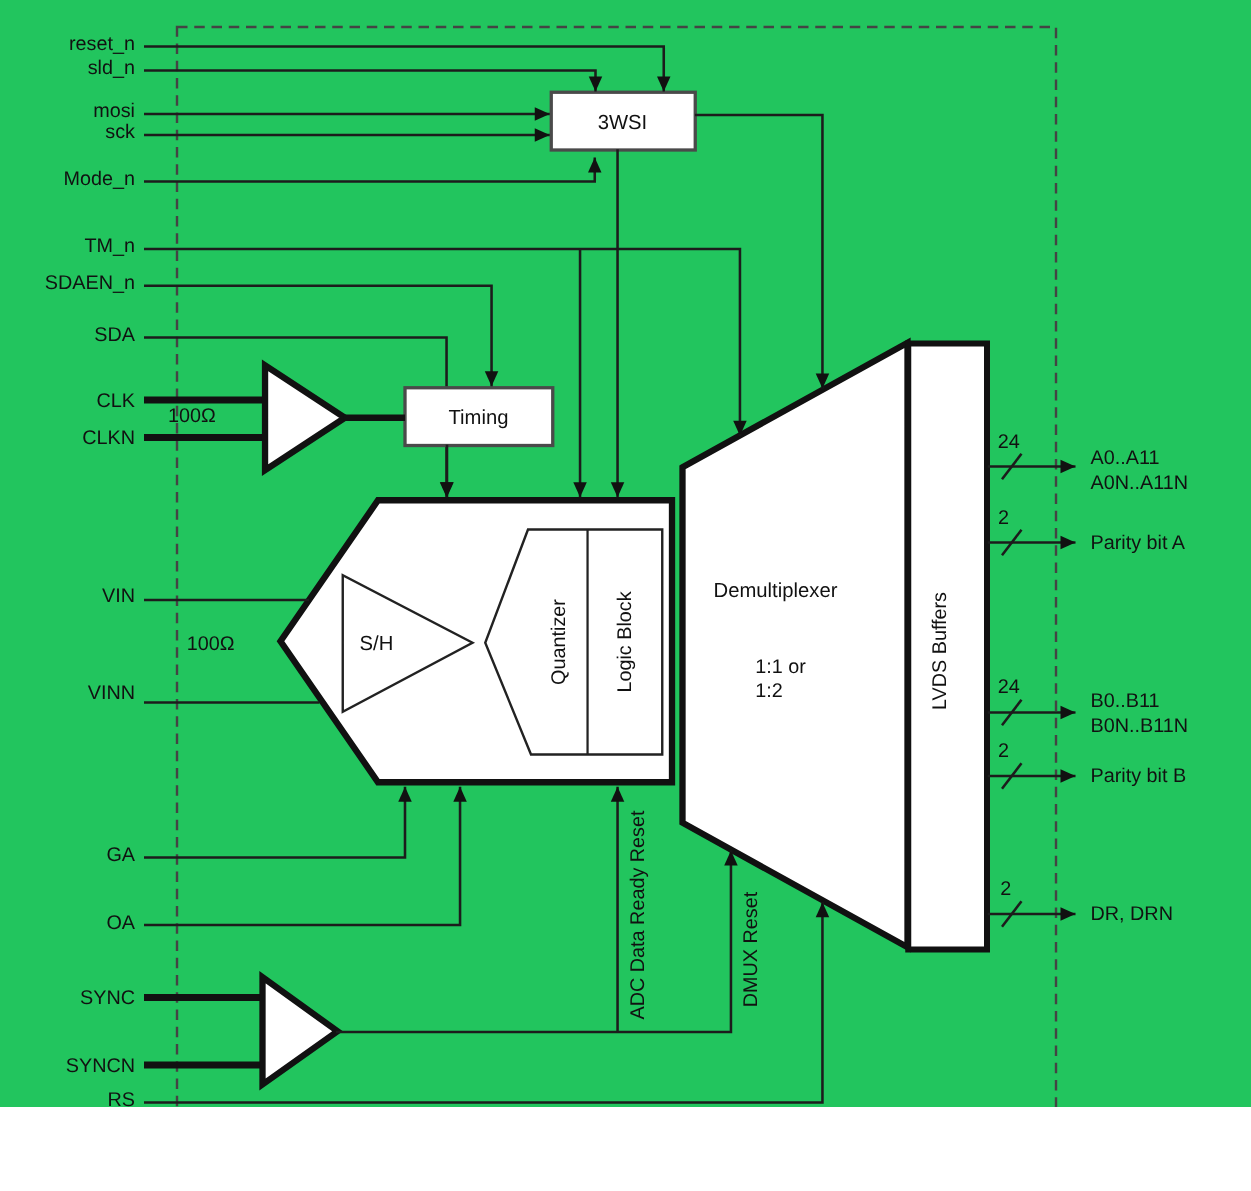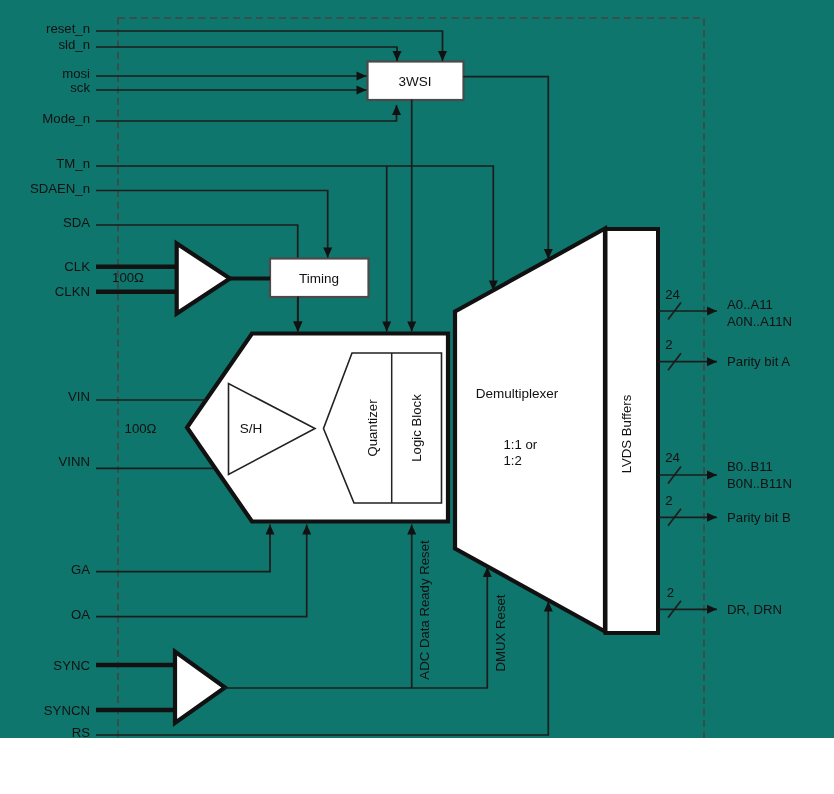--- a/index.html
+++ b/index.html
@@ -1,16 +1,16 @@
 <!DOCTYPE html>
 <html><head>
 <meta charset="utf-8">
 <style>
   html,body{margin:0;padding:0;background:#fff;}
-  .stage{position:relative;width:834px;height:738px;background:#0f766e;overflow:hidden;
+  .stage{position:relative;width:834px;height:738px;background:#22c55e;overflow:hidden;
          font-family:"Liberation Sans", sans-serif;}
   svg{display:block;}
   text{font-family:"Liberation Sans", sans-serif;font-size:13.2px;fill:#111;}
   .pin{text-anchor:end;}
   .ctr{text-anchor:middle;}
   .thin{stroke:#1c1c1c;stroke-width:1.7;fill:none;}
   .thick{stroke:#111;stroke-width:4.6;fill:none;}
   .shape{stroke:#111;stroke-width:4.2;fill:#fff;stroke-linejoin:miter;}
   .inner{stroke:#222;stroke-width:1.6;fill:#fff;}
   .box{stroke:#4a4a4a;stroke-width:2.2;fill:#fff;}

